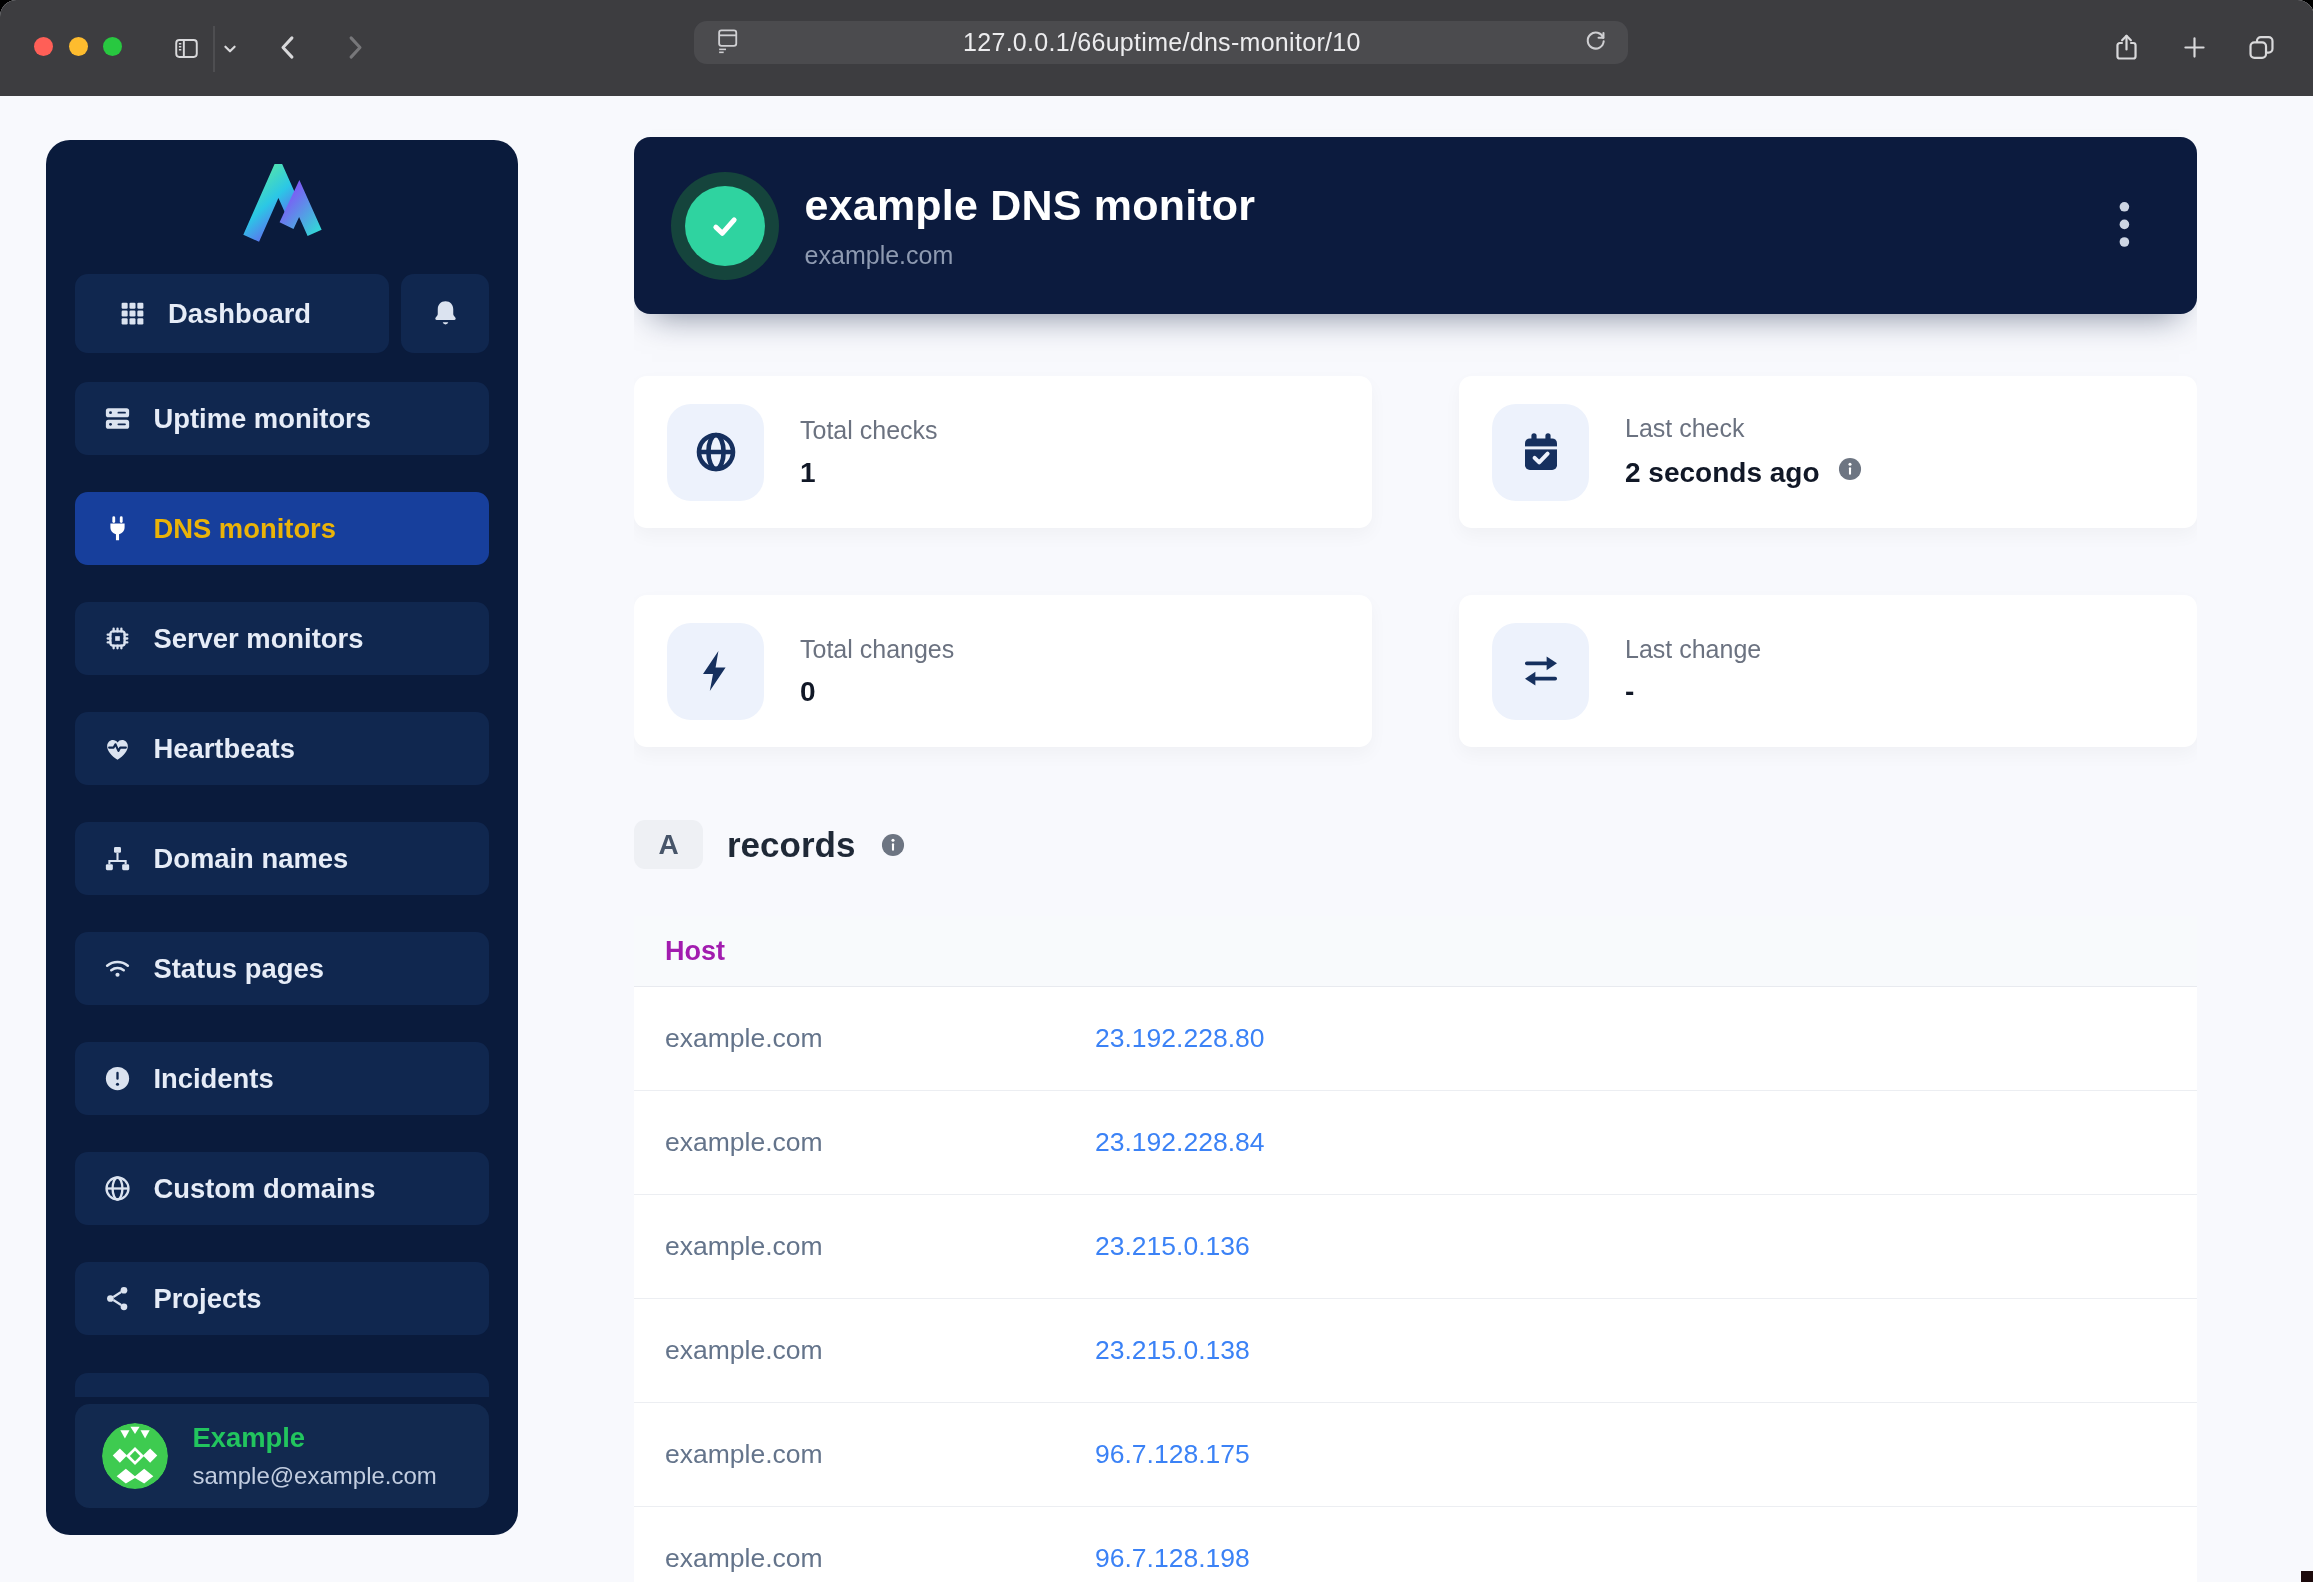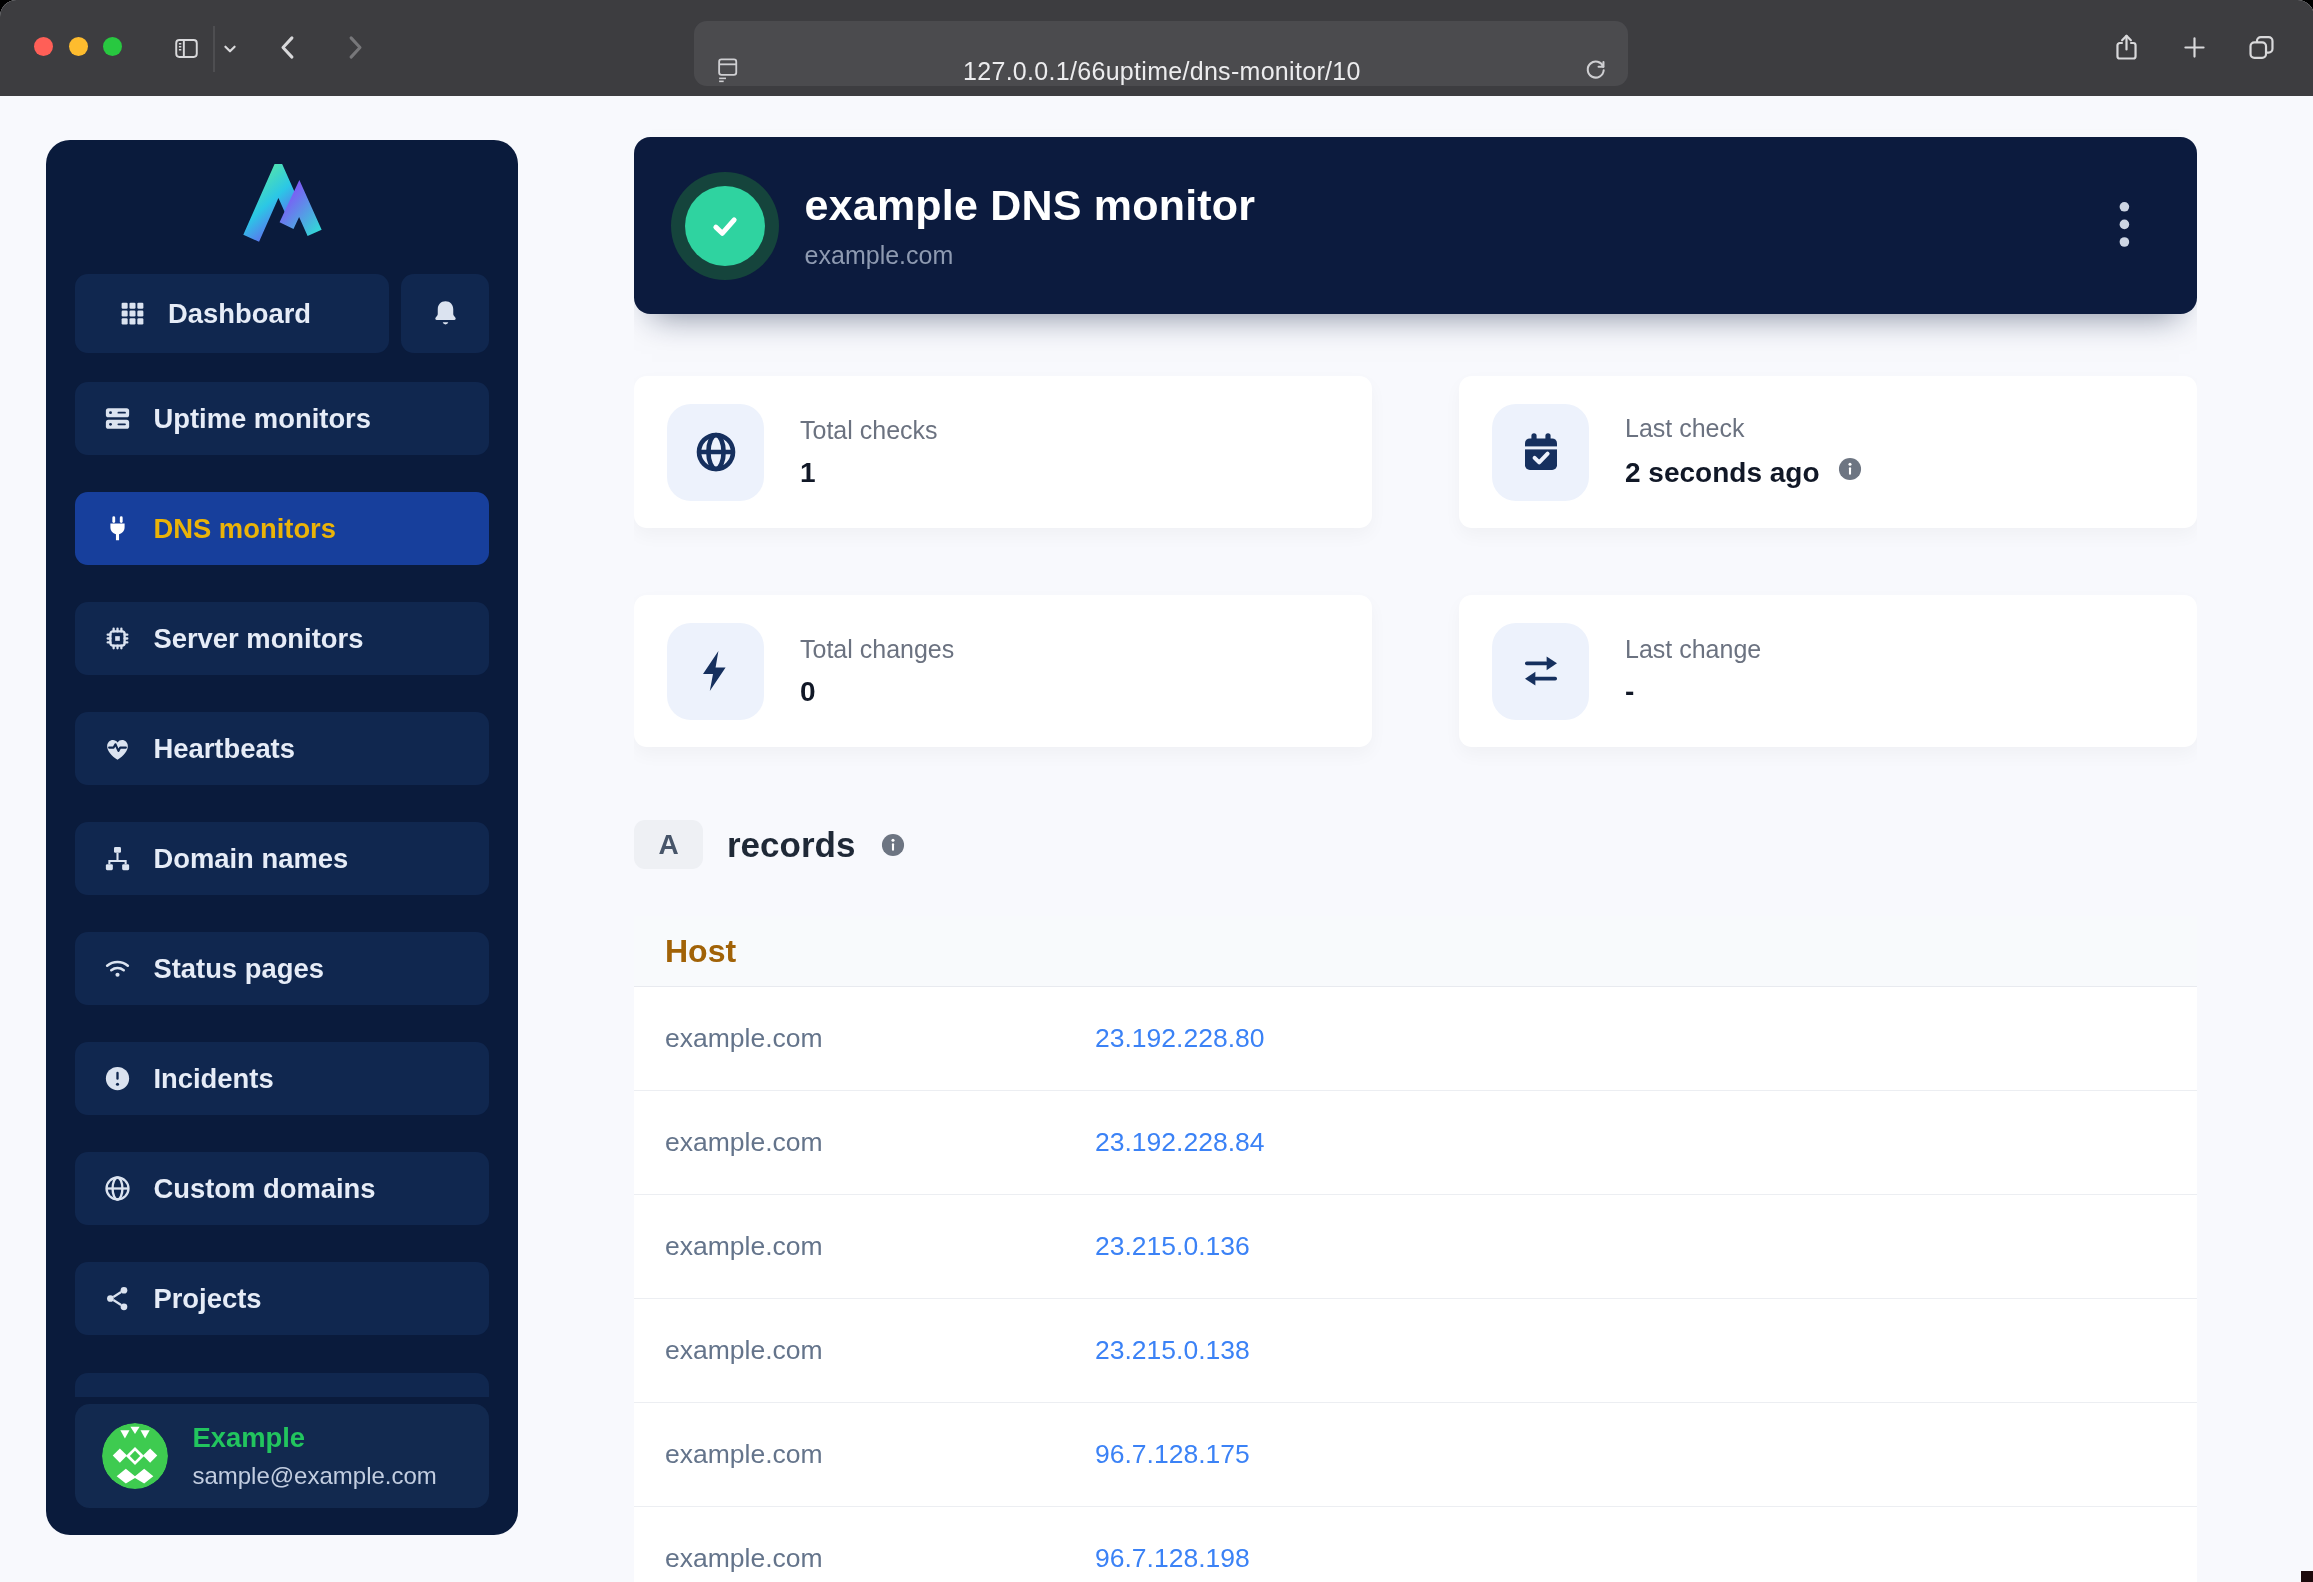--- a/index.html
+++ b/index.html
@@ -11,22 +11,22 @@
   
   .chrome { position:absolute; top:0; left:0; right:0; height:96px; background:#3d3d40; }
   .tl { position:absolute; top:37px; width:19px; height:19px; border-radius:50%; }
   .tl.red { left:34px; background:#ff5f57; }
   .tl.yellow { left:69px; background:#febc2e; }
   .tl.green { left:103px; background:#28c840; }
   .chrome-ic { position:absolute; color:#d9d9db; }
   .chrome-ic svg { display:block; }
   .chrome-ic.dim { color:#77777a; }
   .tb-divider { position:absolute; left:213px; top:25.6px; width:1.8px; height:46px; background:#4e4e51; }
-  .url-pill { position:absolute; left:694px; top:21px; width:934px; height:65px; background:#4b4b4e;
-              border-radius:12.8px; display:flex; align-items:flex-end; }
+  .url-pill { position:absolute; left:694px; top:21px; width:934px; height:43px; background:#4b4b4e;
+              border-radius:12.8px; display:flex; align-items:center; }
   .url-text { flex:1; text-align:center; color:#ececee; font-size:25px; letter-spacing:0.3px; }
   .pill-ic { color:#cfcfd2; }
 
   
   .page { position:absolute; top:96px; left:0; right:0; bottom:0; background:#f8f9fd; }
 
   
   .sidebar { position:absolute; left:46px; top:44px; width:472px; height:1395px;
              background:#0a1b3c; border-radius:24px; overflow:hidden; }
   .logo-wrap { margin-top:24px; height:87px; display:flex; justify-content:center; }
@@ -74,21 +74,21 @@
   .stat-value { font-size:28px; font-weight:700; color:#111827; display:flex; align-items:center; gap:16.4px; }
 
   .records-head { margin-top:73px; display:flex; align-items:center; gap:24px; }
   .badge-a { width:69px; height:49px; border-radius:11px; background:#eef0f4; color:#475569;
              font-weight:700; font-size:28px; display:flex; align-items:center; justify-content:center; }
   .records-title { font-size:35px; font-weight:700; color:#1f2937; }
 
   .table { margin-top:47px; background:#ffffff; }
   .thead { height:71px; background:#f8fafc; border-bottom:0.9px solid #e8eaef;
            display:grid; grid-template-columns:390px 1fr; align-items:center; padding:0 31px;
-           font-size:32px; font-weight:700; color:#a16207; }
+           font-size:27px; font-weight:700; color:#a21caf; }
   .trow { height:104px; border-bottom:0.9px solid #eceef2; display:grid;
           grid-template-columns:390px 1fr; align-items:center; padding:0 31px; font-size:26.5px; }
   .td-host { color:#64748b; }
   .td-ip { color:#3b82f6; font-weight:500;margin-left:40px; }
 
   .corner-artifact { position:absolute; right:0; bottom:0; width:12.8px; height:12px; background:#1c0a0c; }
 </style>
 </head>
 <body>
 

